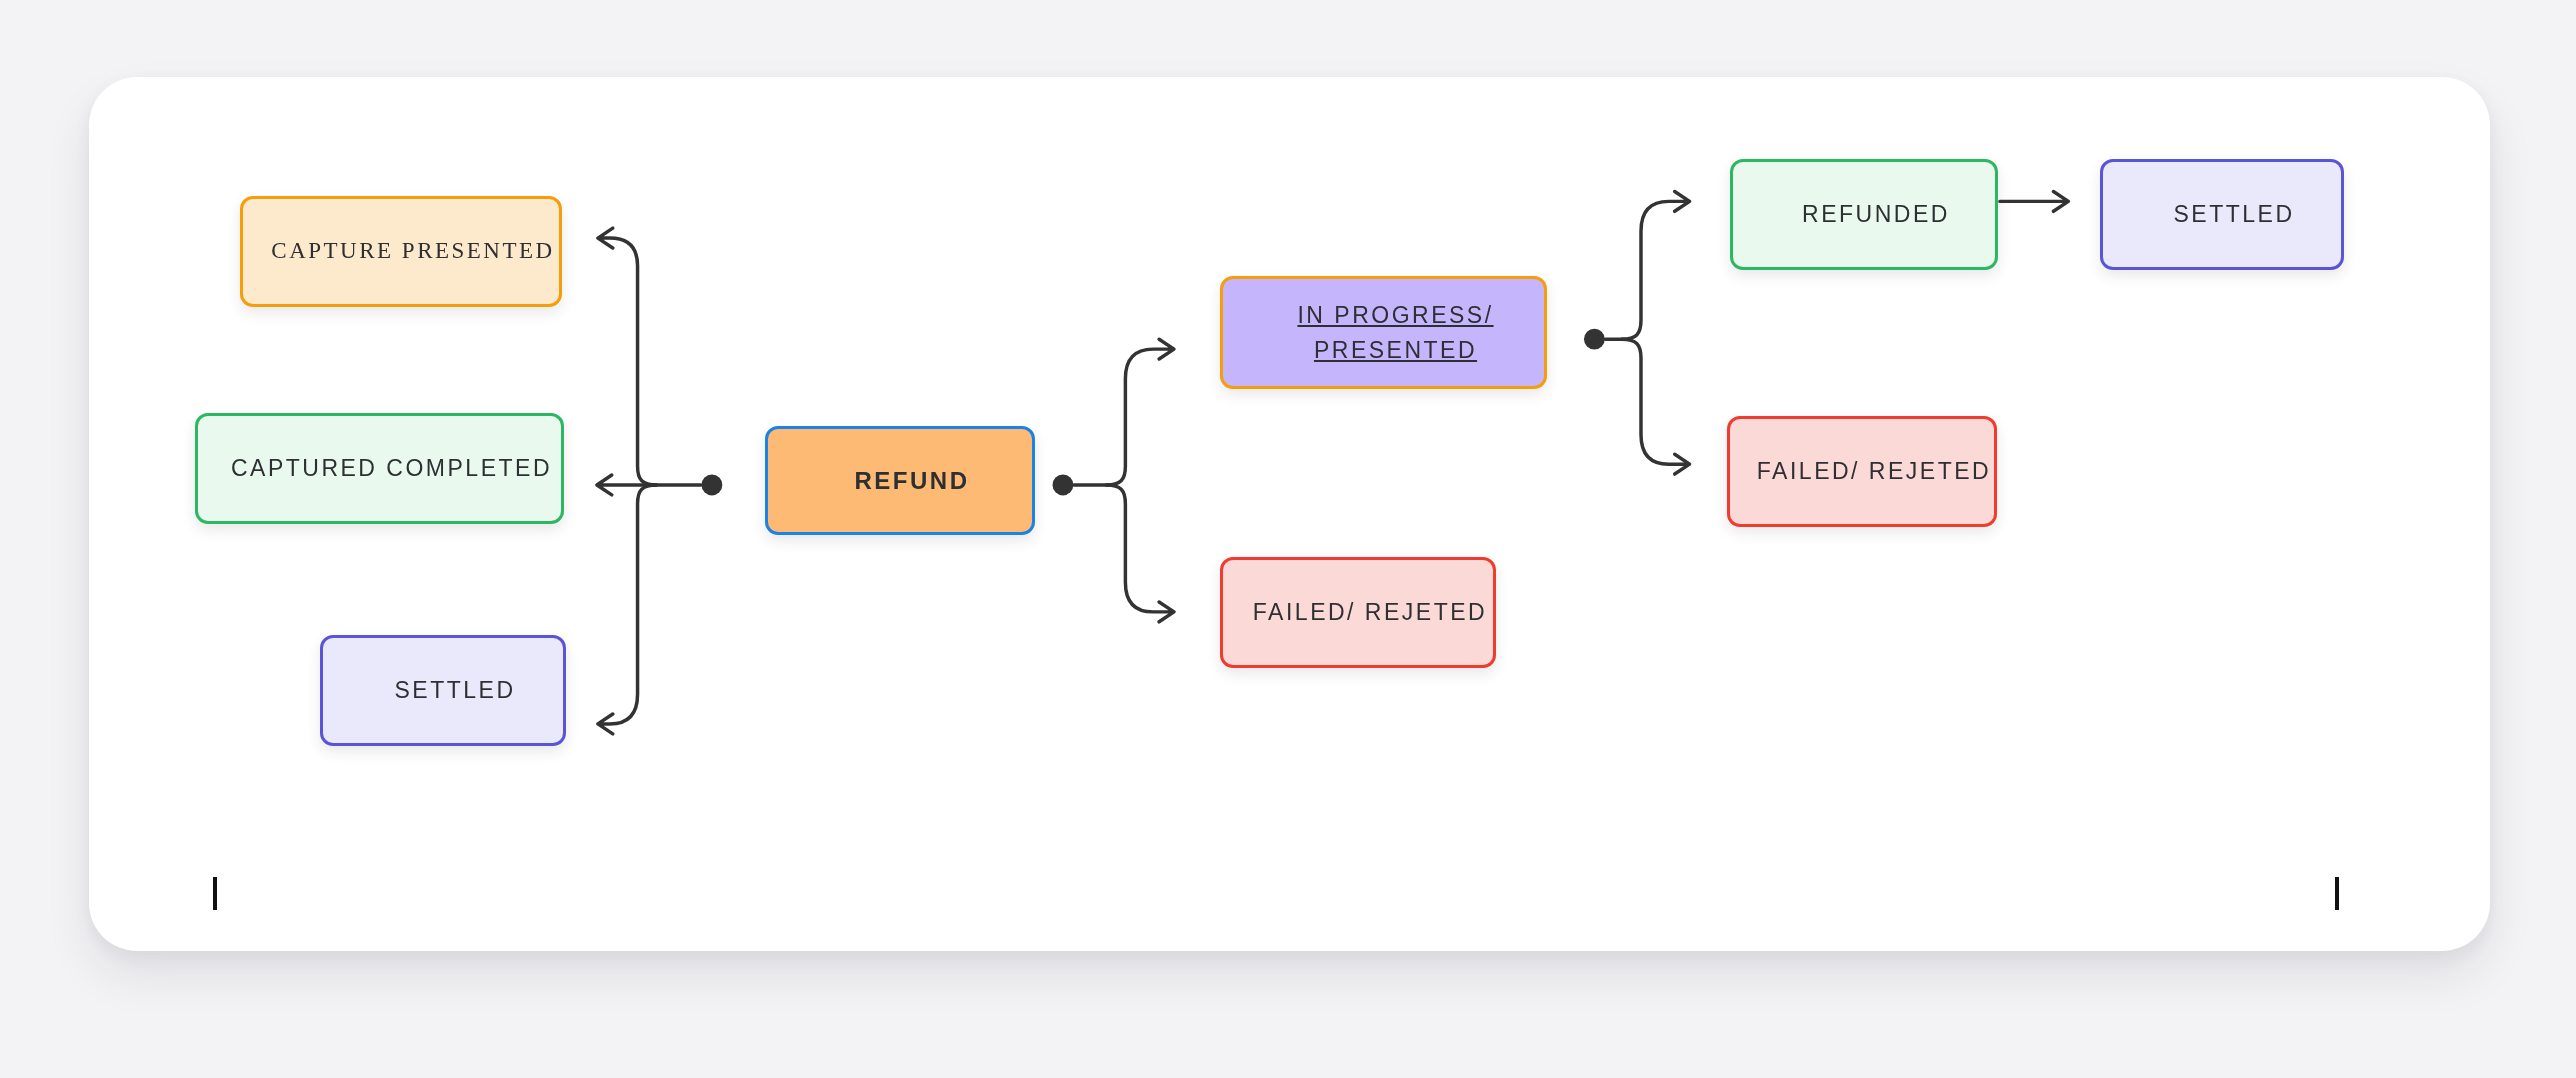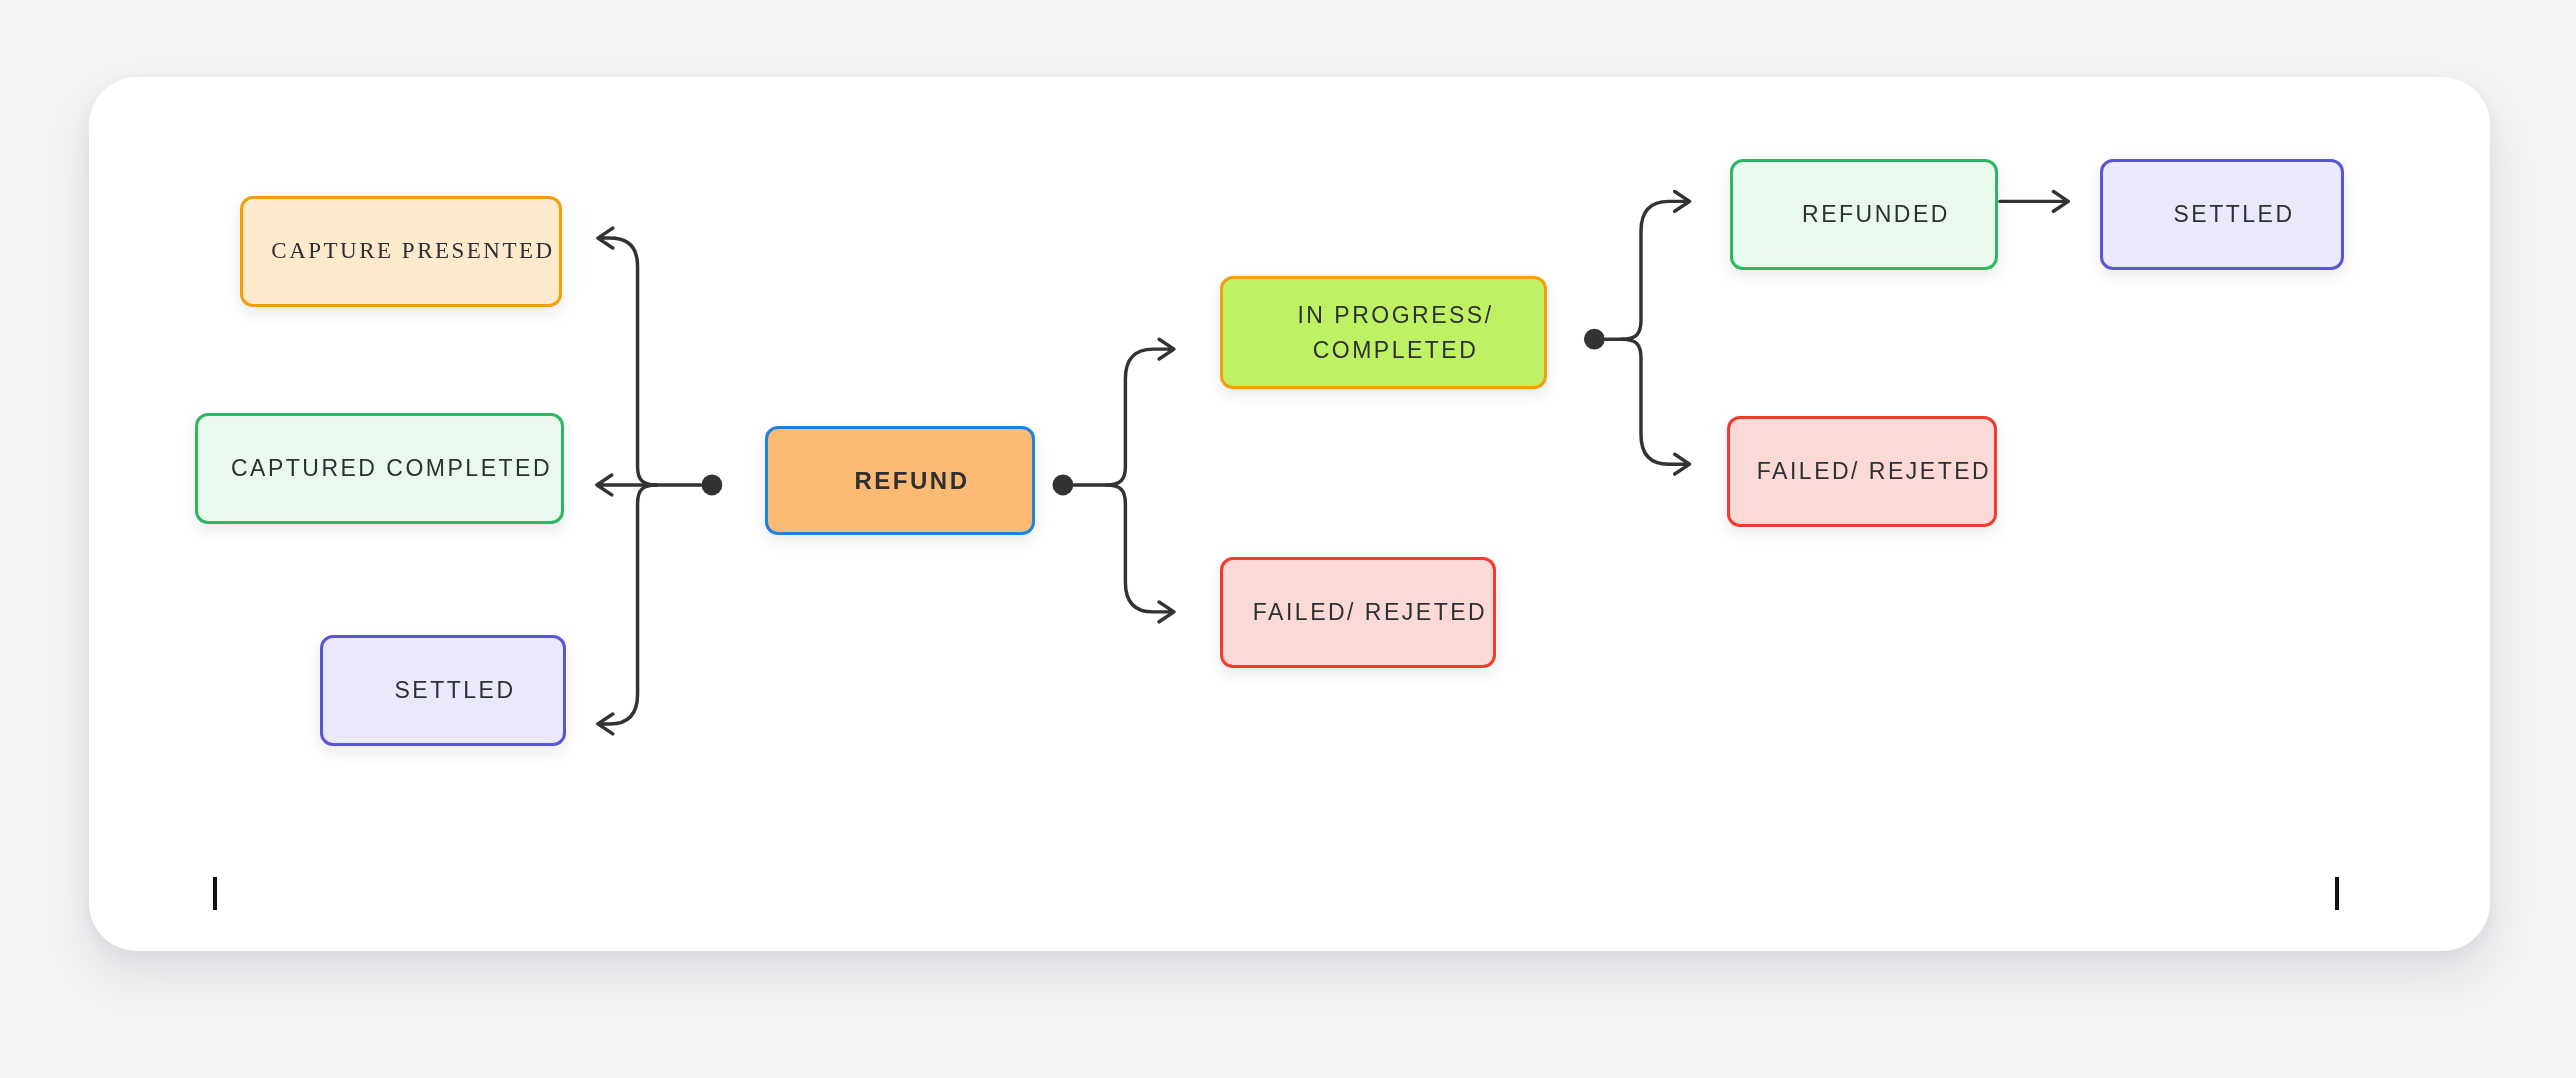--- a/index.html
+++ b/index.html
@@ -81,23 +81,23 @@
 </div>
 
 <div class="node" id="n-settled-left" style="background: rgb(234, 232, 251); border-color: rgb(90, 85, 214);">
   <span class="lbl">SETTLED</span>
 </div>
 
 <div class="node" id="n-refund" style="background: #fdba74; border-color: rgb(27, 130, 232);">
   <span class="lbl">REFUND</span>
 </div>
 
-<div class="node" id="n-in-progress" style="background: #bef264; border-color: rgb(245, 157, 10);">
+<div class="node" id="n-in-progress" style="background: #c4b5fd; border-color: rgb(245, 157, 10); text-decoration: underline;">
   <span class="lbl">IN PROGRESS/</span>
-  <span class="lbl">COMPLETED</span>
+  <span class="lbl">PRESENTED</span>
 </div>
 
 <div class="node" id="n-failed-center" style="background: rgb(251, 217, 214); border-color: rgb(242, 59, 47);">
   <span class="lbl">FAILED/ REJETED</span>
 </div>
 
 <div class="node" id="n-refunded" style="background: rgb(233, 249, 238); border-color: rgb(46, 183, 98);">
   <span class="lbl">REFUNDED</span>
 </div>
 

